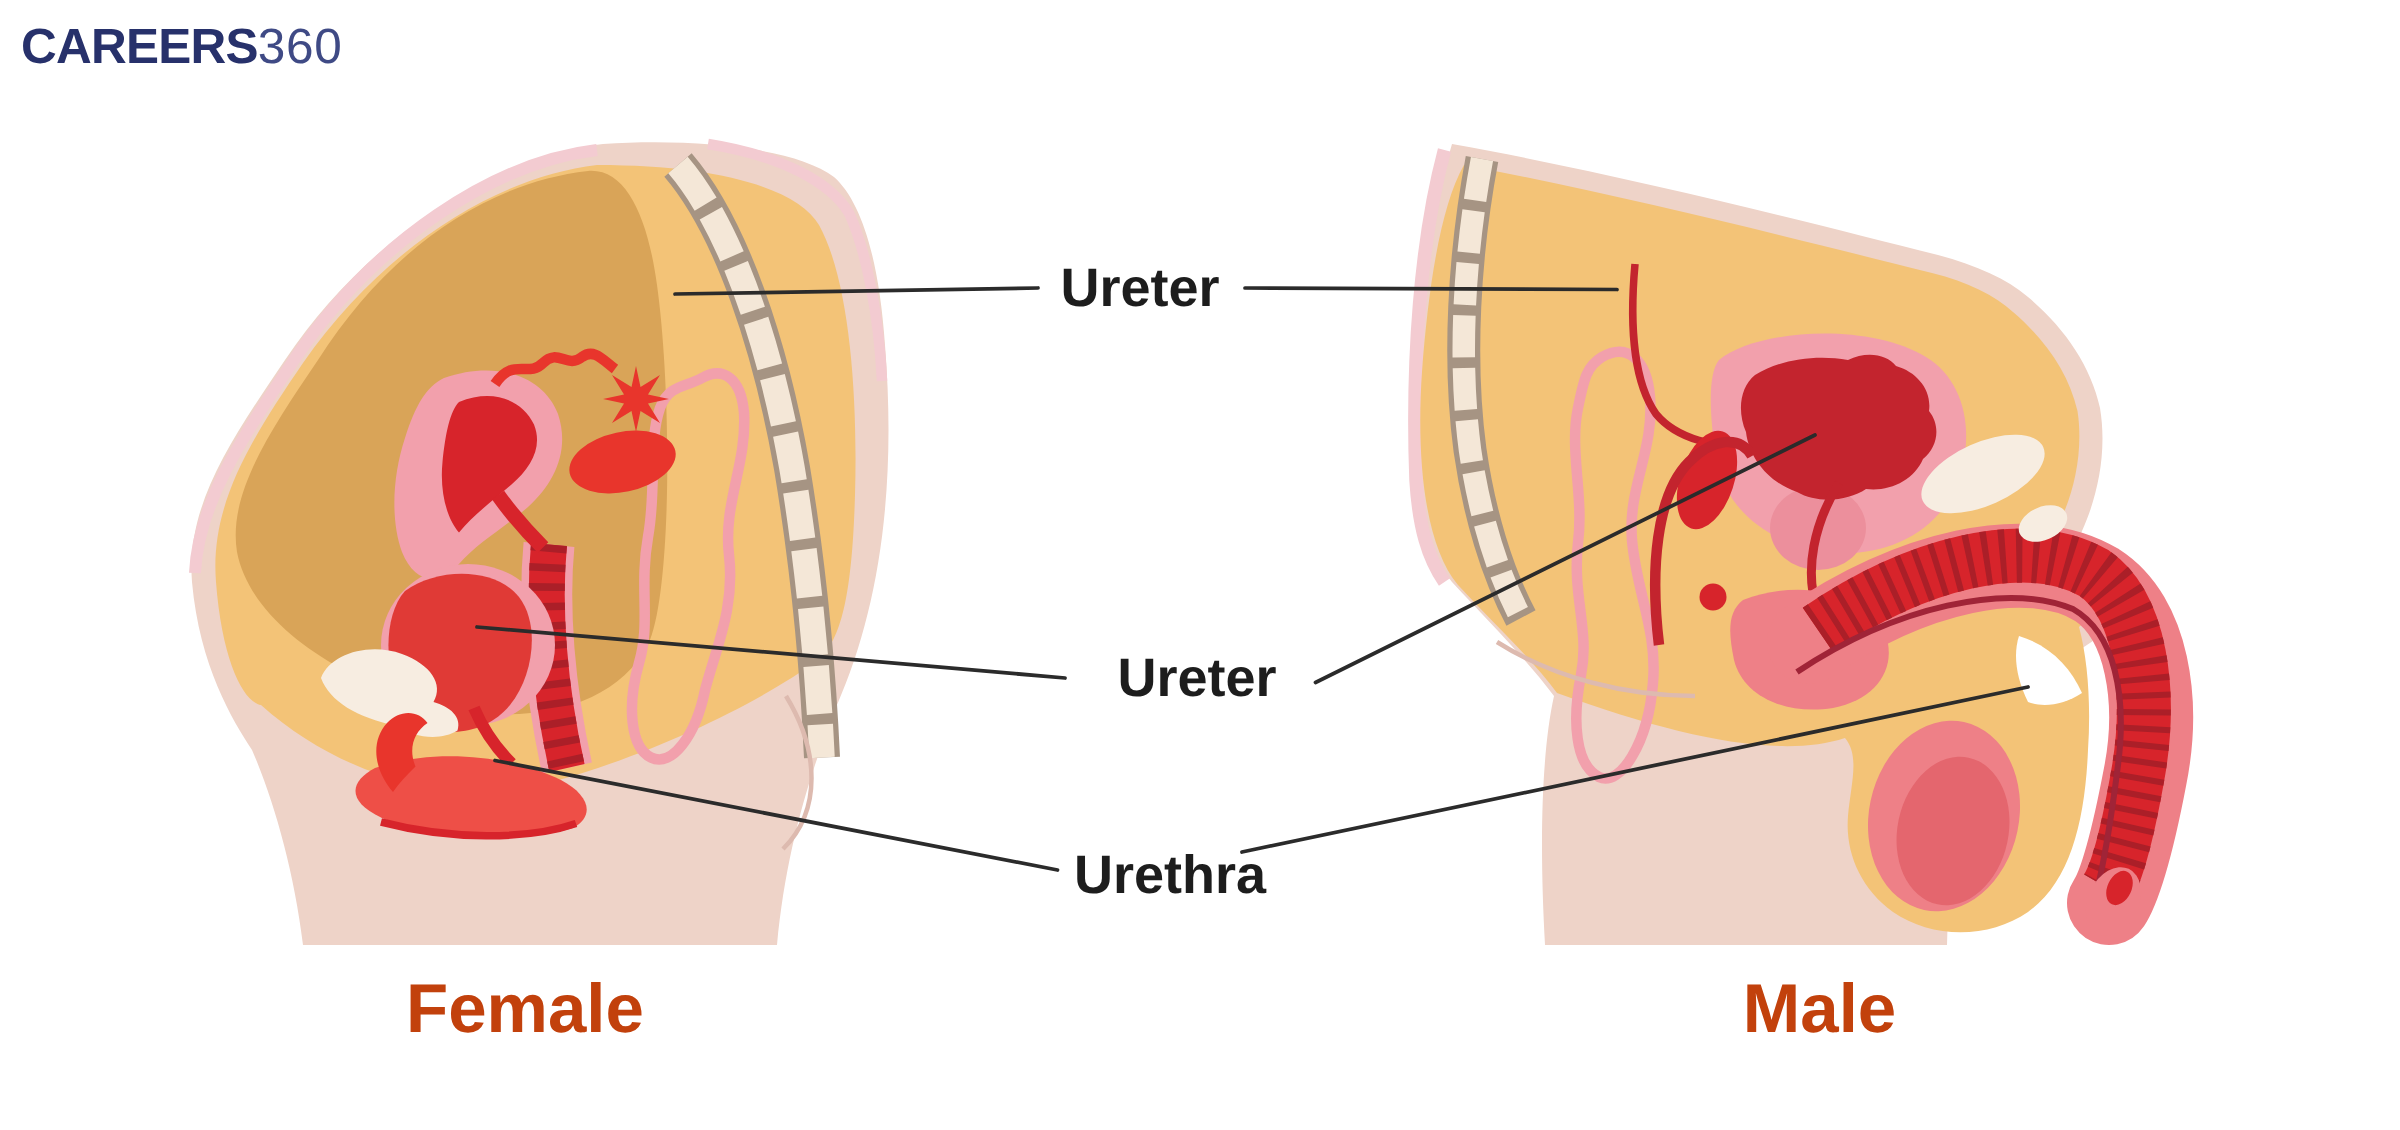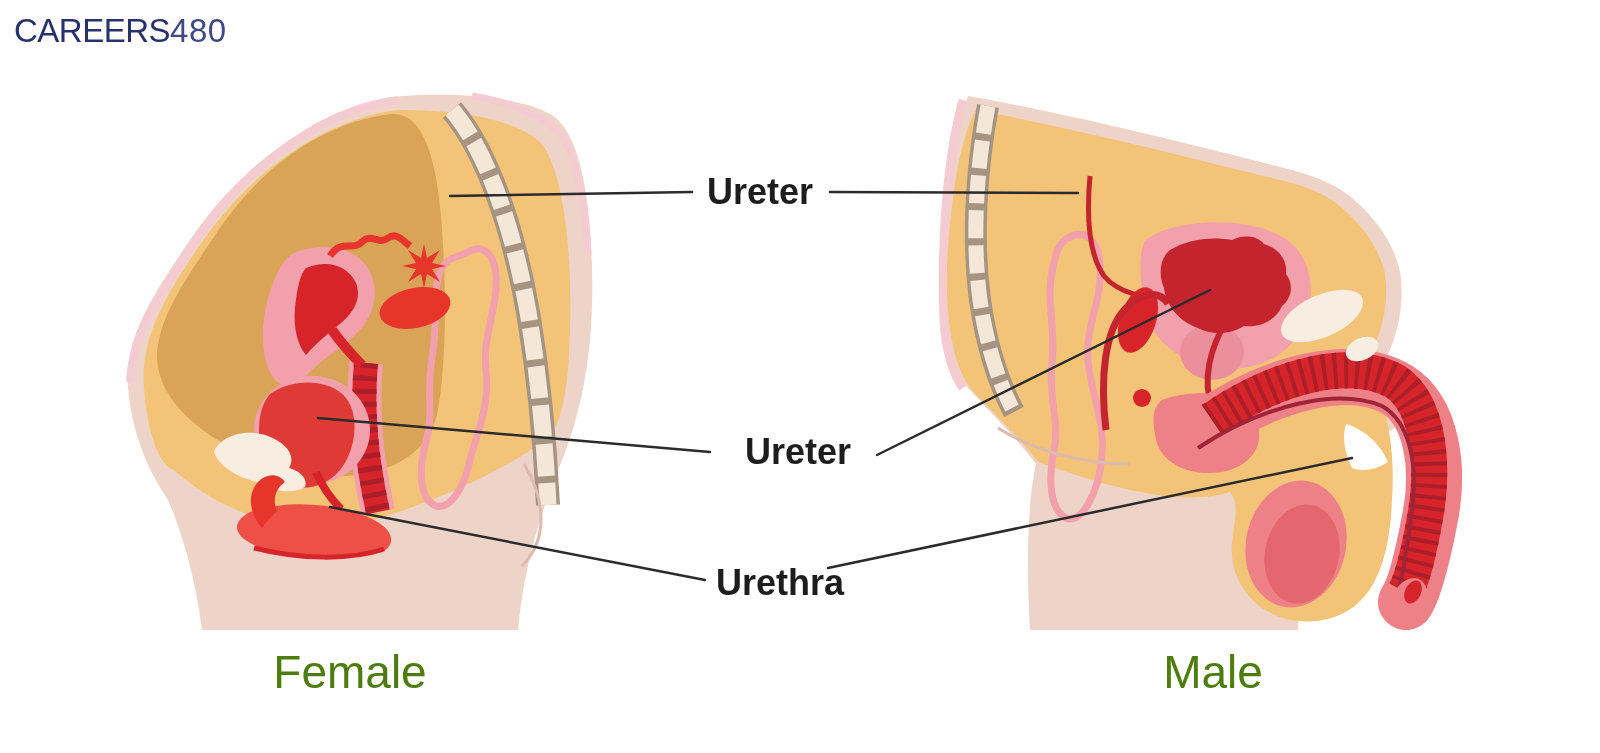--- a/index.html
+++ b/index.html
@@ -3,36 +3,36 @@
 <meta charset="utf-8">
 <style>
   html,body{margin:0;padding:0;background:#fff;}
   .stage{
     position:relative;width:1600px;height:753px;overflow:hidden;
     background:var(--c-bg,#fff);
     font-family:"Liberation Sans", sans-serif;
   }
   .logo{position:absolute;left:14px;top:12px;white-space:nowrap;user-select:none;}
   .logo .brand{
-    font-size:33px;font-weight:400;letter-spacing:-0.5px;
+    font-size:33px;font-weight:700;letter-spacing:-0.5px;
     color:var(--c-logoNavy,#27316B);
   }
   .logo .suffix{
     font-size:33px;font-weight:300;letter-spacing:0.5px;
     color:var(--c-logoLight,#3F4A85);
   }
   svg.diagram{position:absolute;left:0;top:0;}
   .organ-label{
     position:absolute;transform:translate(-50%,-50%);
     font-size:36px;font-weight:700;color:var(--c-text,#1D1D1D);
     white-space:nowrap;
   }
   .caption{
     position:absolute;transform:translate(-50%,-50%);
-    font-size:46px;font-weight:400;color:#4d7c0f;white-space:nowrap;
+    font-size:46px;font-weight:700;color:#c2410c;white-space:nowrap;
   }
   
   .fSkin{fill:var(--c-skin)} .fTan{fill:var(--c-tan)} .fTanDark{fill:var(--c-tanDark)}
   .fCream{fill:var(--c-cream)} .fPink{fill:var(--c-pink)} .fPinkSoft{fill:var(--c-pinkSoft)}
   .fRed{fill:var(--c-red)} .fRedBright{fill:var(--c-redBright)} .fRedBladder{fill:var(--c-redBladder)}
   .fRedMid{fill:var(--c-redMid)} .fRedDeep{fill:var(--c-redDeep)} .fMaroon{fill:var(--c-maroon)}
   .fSalmon{fill:var(--c-salmon)} .fSalmonDeep{fill:var(--c-salmonDeep)} .fWhite{fill:var(--c-bg)}
   .sSkinEdge{stroke:var(--c-skinEdge);fill:none}
   .sBone{stroke:var(--c-bone);fill:none}
   .sBoneFill{stroke:var(--c-boneFill);fill:none}
@@ -45,21 +45,21 @@
   .sSalmon{stroke:var(--c-salmon);fill:none}
   .sCrease{stroke:var(--c-crease);fill:none}
   .sLine{stroke:var(--c-line);fill:none;stroke-width:2.5;stroke-linecap:round}
 </style>
 </head>
 <body>
 
 <div class="stage">
 
   <div class="logo">
-    <span class="brand">CAREERS</span><span class="suffix">480</span>
+    <span class="brand">CAREERS</span><span class="suffix">360</span>
   </div>
 
   <svg class="diagram" width="1600" height="753" viewBox="0 0 1600 753" xmlns="http://www.w3.org/2000/svg">
 
     <g>
       <path class="fSkin" d="M 402,96 C 330,104 245,158 190,240 C 152,296 124,338 128,388 C 133,444 155,480 168,500 C 182,532 196,580 202,630 L 518,630 C 524,566 540,515 558,470 C 585,408 598,330 590,230 C 586,172 574,134 556,118 C 530,98 460,92 402,96 Z"></path>
       <path class="sSkinEdge" stroke-width="8" d="M 398,100 C 330,108 250,160 196,240 C 160,294 132,336 130,382"></path>
       <path class="sSkinEdge" stroke-width="7" d="M 472,96 C 522,104 554,122 566,142 C 578,168 586,212 588,254"></path>
       <path class="fTan" d="M 398,110 C 330,118 255,166 202,242 C 165,296 140,338 144,388 C 148,440 162,468 174,470 C 230,520 305,538 365,522 C 430,505 505,470 545,440 C 560,428 568,400 570,330 C 572,262 566,186 546,150 C 532,126 480,110 398,110 Z"></path>
       <path class="fTanDark" d="M 392,114 C 322,122 258,168 212,240 C 178,290 152,330 158,368 C 168,420 240,462 310,474 C 362,482 412,468 432,430 C 448,396 448,262 438,190 C 432,146 418,112 392,114 Z"></path>

